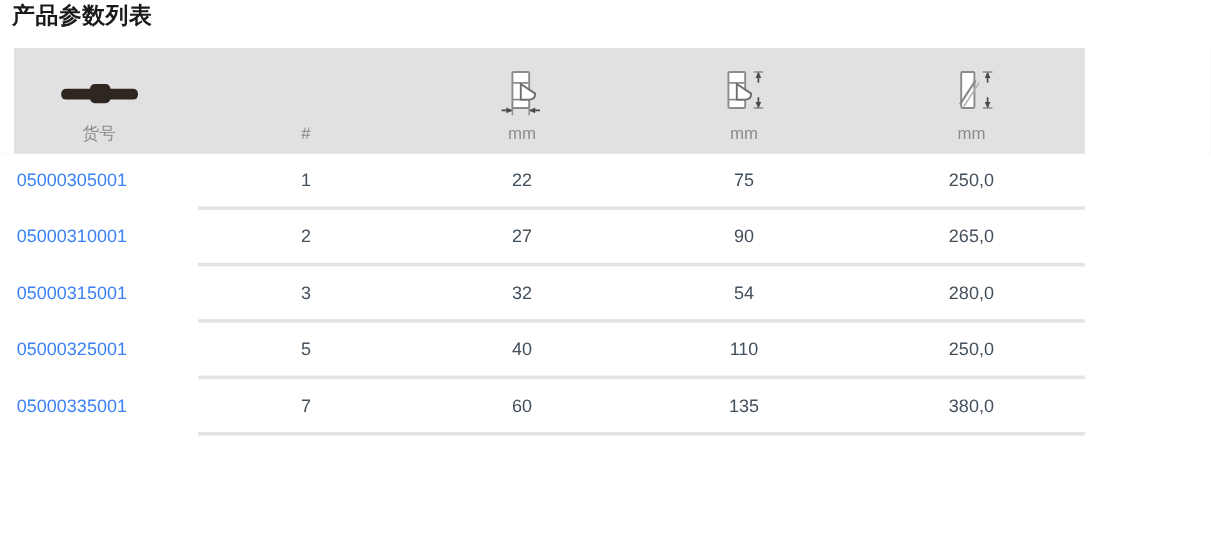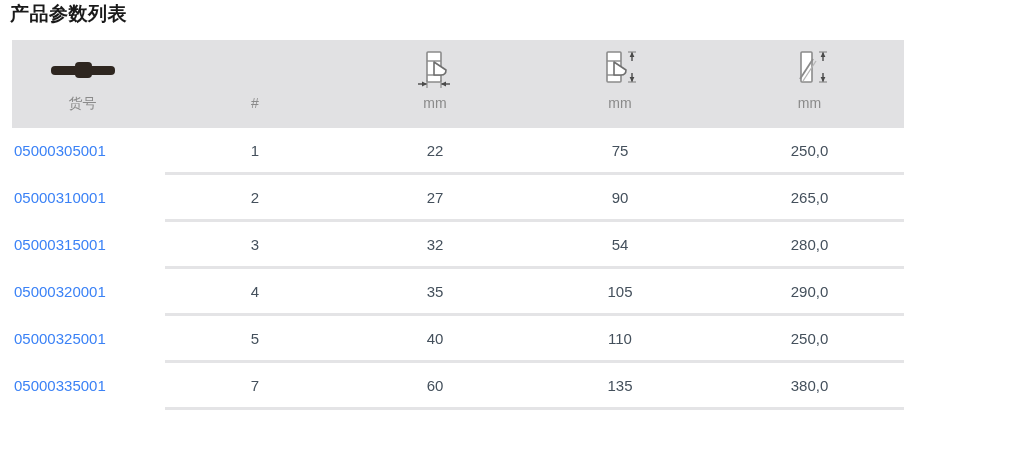--- a/index.html
+++ b/index.html
@@ -69,21 +69,21 @@
   thead th:first-child {
     background:
       linear-gradient(to right, #ffffff 0px, #ffffff 12px, #e1e1e3 12px);
   }
 
   .th-inner {
     height: 88px;
     display: flex;
     flex-direction: column;
     align-items: center;
-    justify-content: flex-start;
+    justify-content: center;
     box-sizing: border-box;
     padding-top: 6px;
   }
   .th-icon {
     height: 48px;
     display: flex;
     align-items: center;
     justify-content: center;
   }
   .th-label {
@@ -277,28 +277,20 @@
         </tr>
         <tr>
           <td class="art">05000315001</td>
           <td class="">3</td>
           <td class="">32</td>
           <td class="">54</td>
           <td class="">280,0</td>
           <td class="pad-cell"></td>
         </tr>
         <tr>
-          <td class="art">05000320001</td>
-          <td class="">4</td>
-          <td class="">35</td>
-          <td class="">105</td>
-          <td class="">290,0</td>
-          <td class="pad-cell"></td>
-        </tr>
-        <tr>
           <td class="art">05000325001</td>
           <td class="">5</td>
           <td class="">40</td>
           <td class="">110</td>
           <td class="">250,0</td>
           <td class="pad-cell"></td>
         </tr>
         <tr>
           <td class="art">05000335001</td>
           <td class="">7</td>

